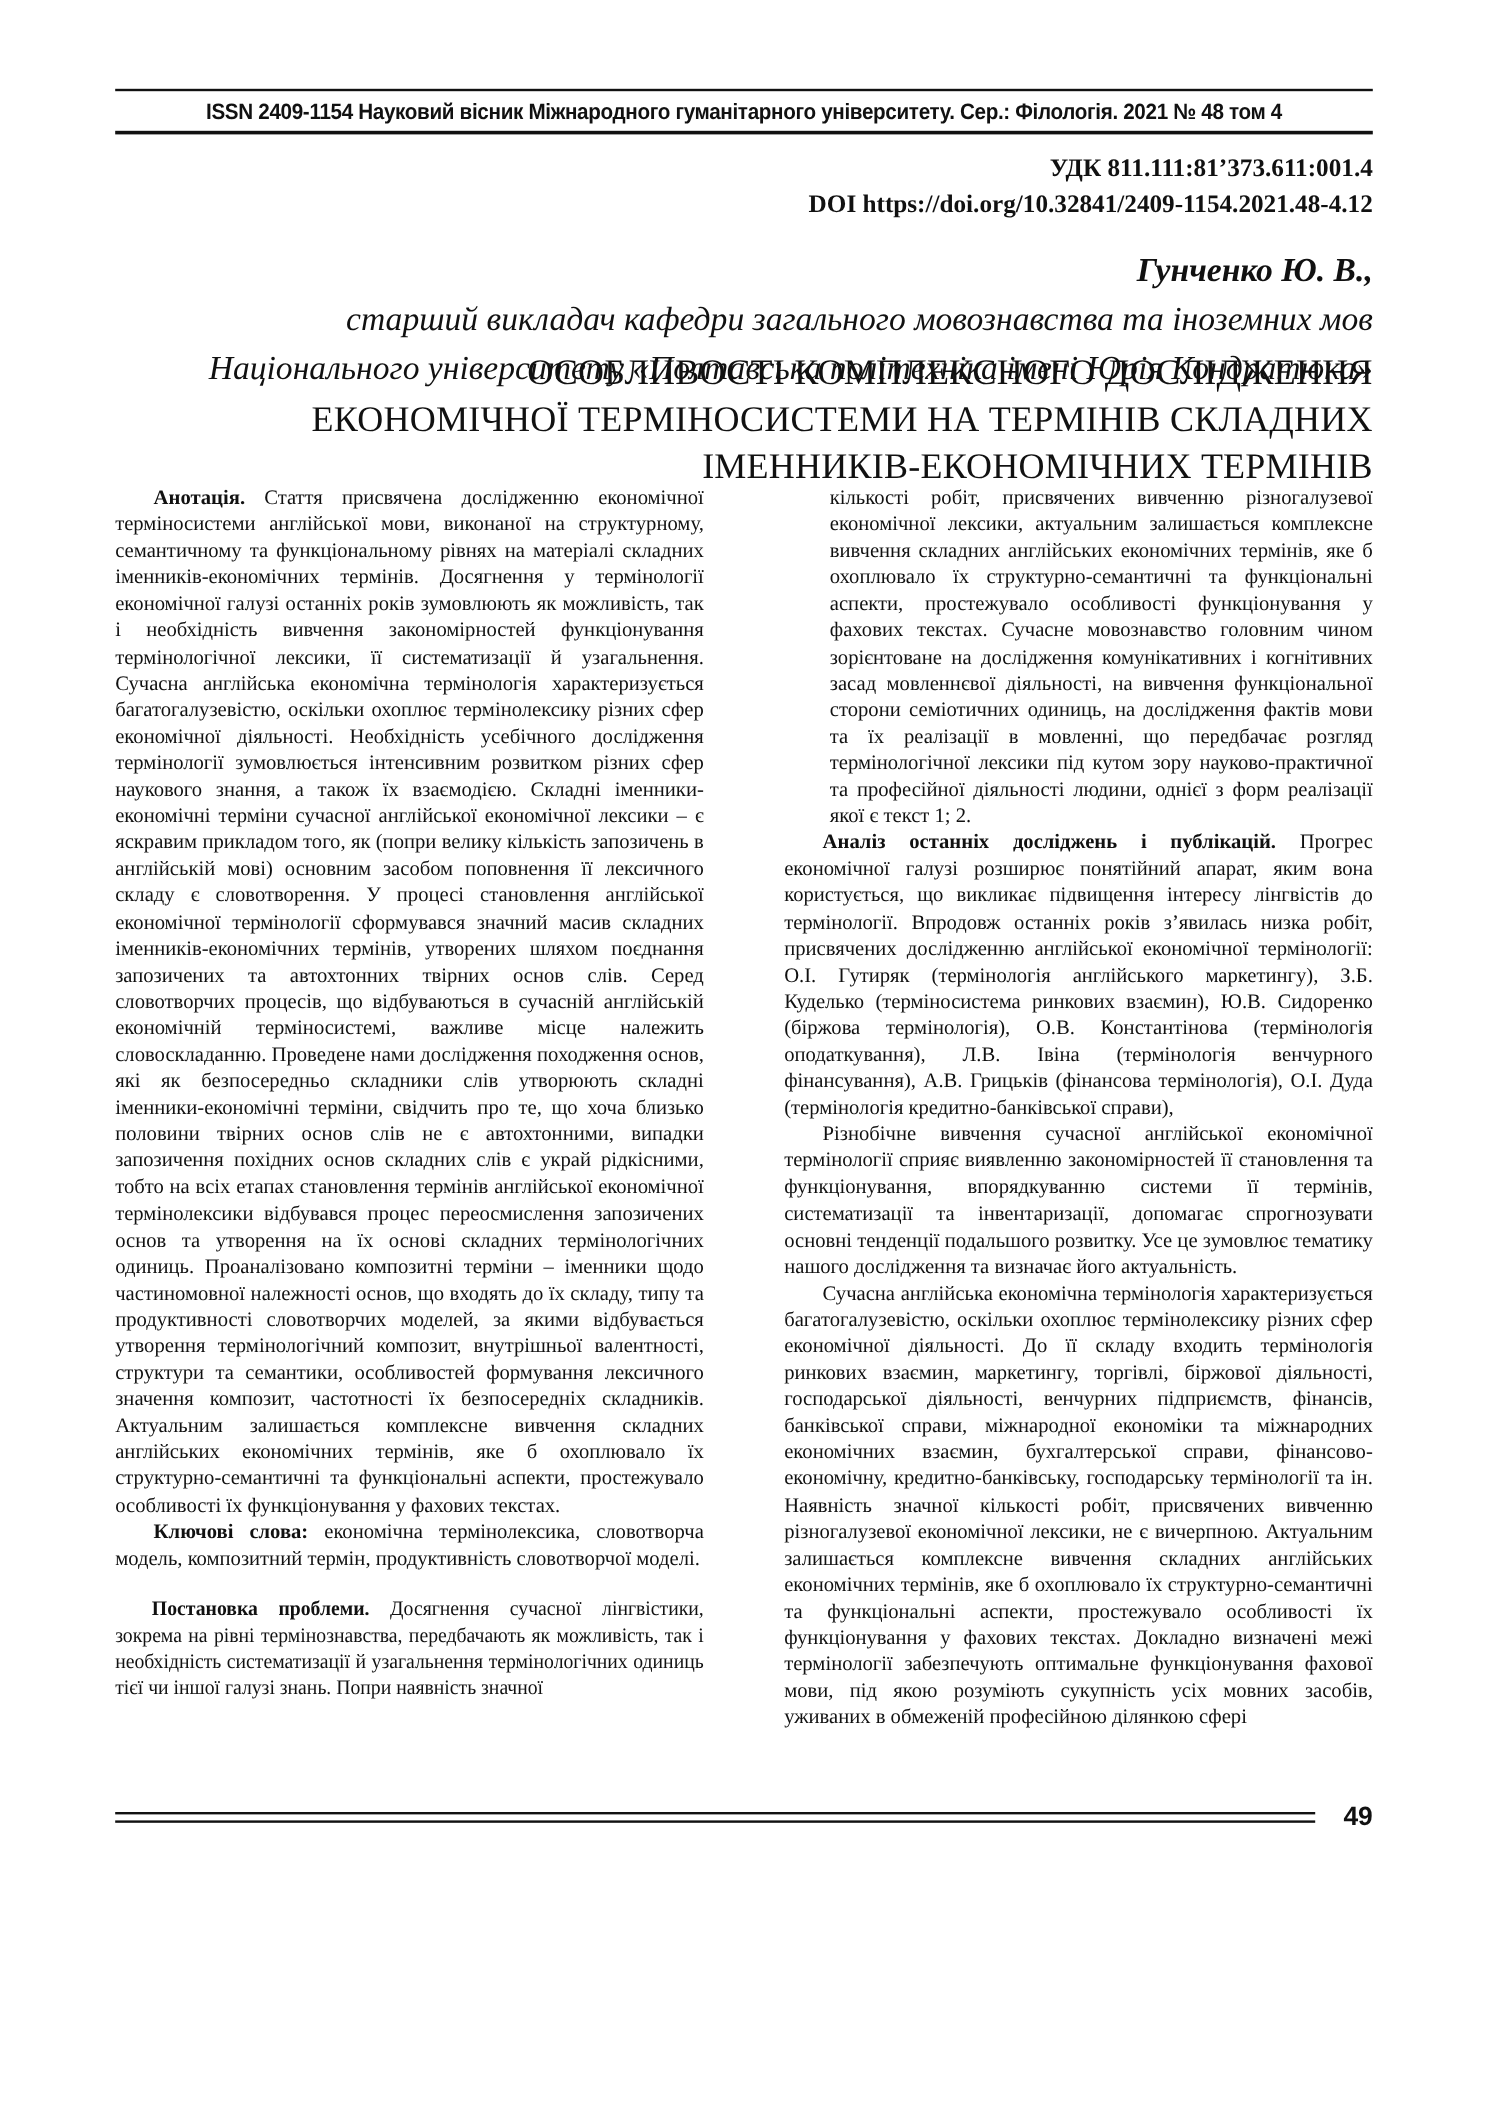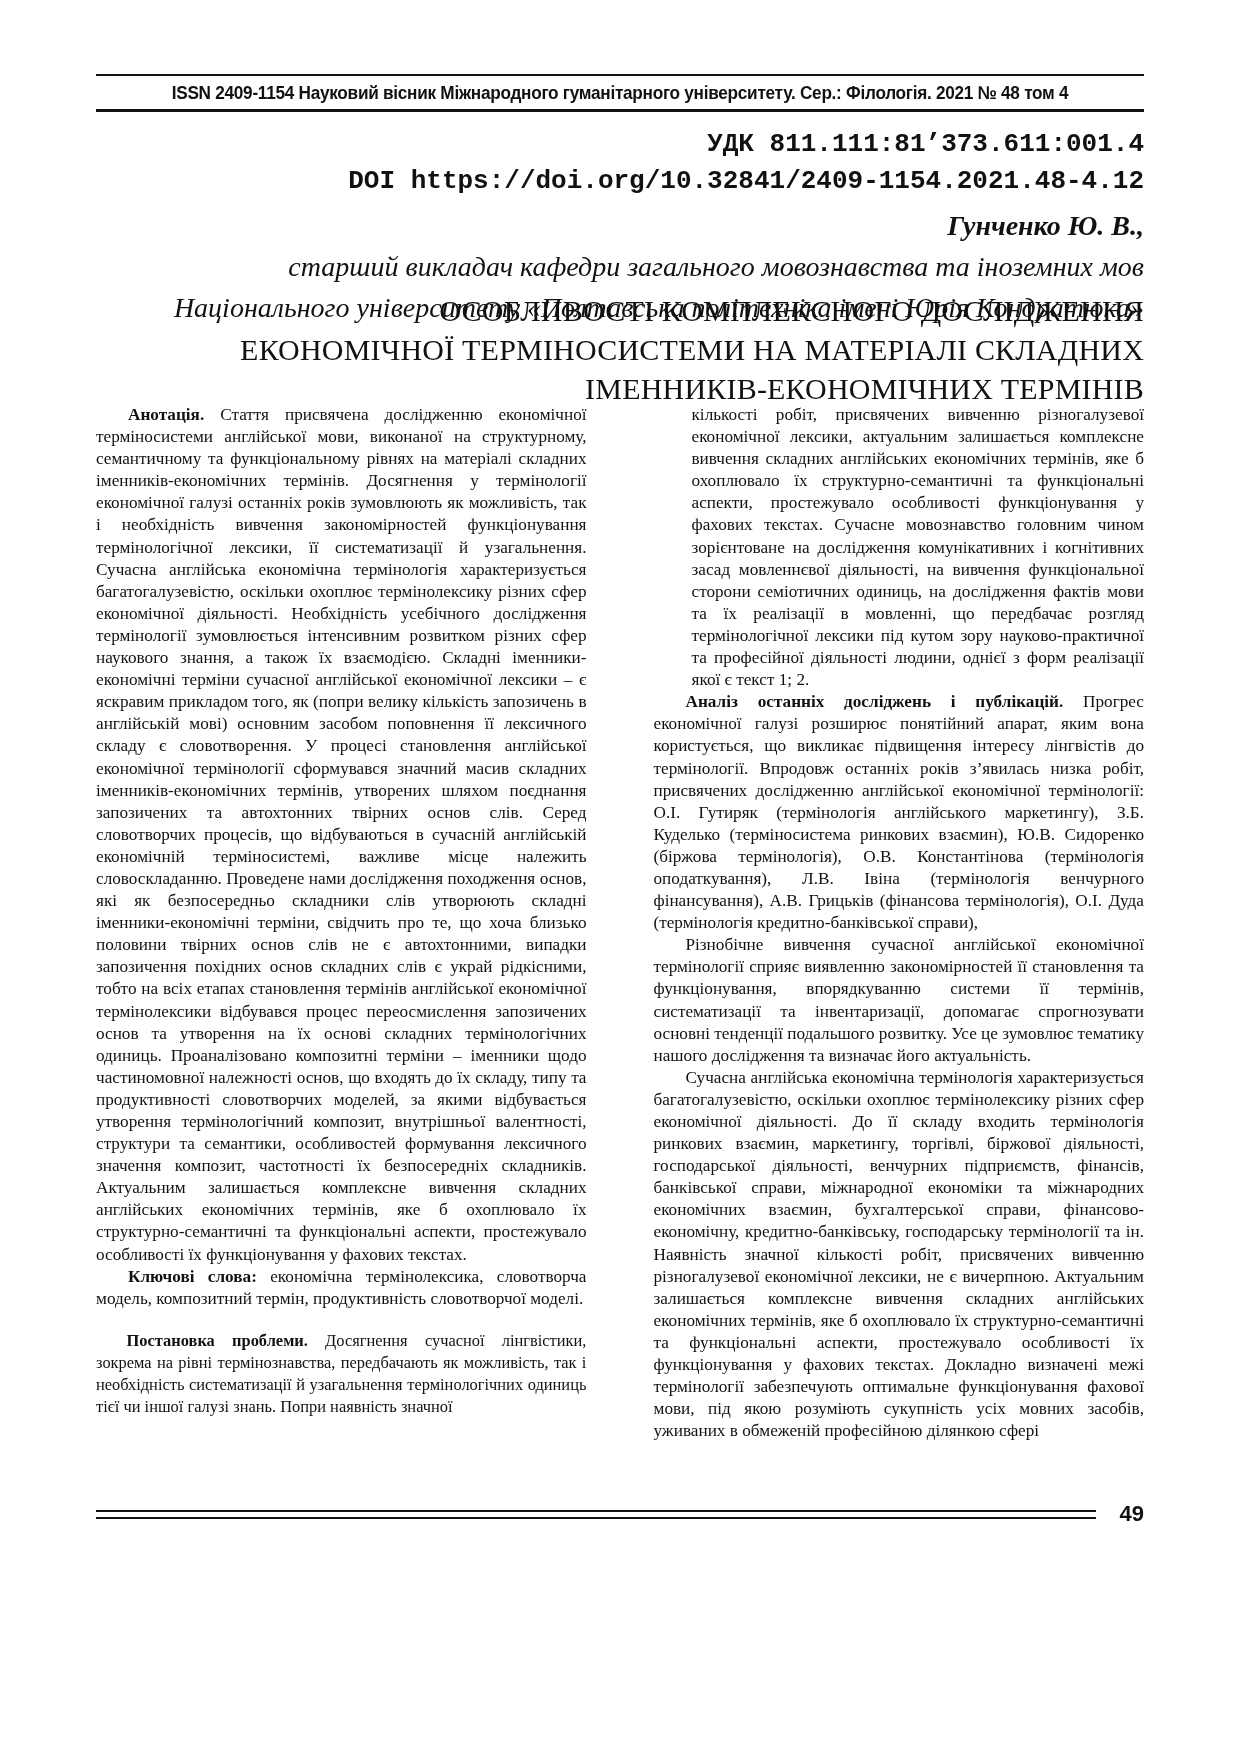--- a/index.html
+++ b/index.html
@@ -50,22 +50,22 @@
     background: #111;
     margin-top: 5px;
   }
 
   
   .idblock {
     position: absolute;
     right: 96px;
     top: 126px;
     text-align: right;
-    font-family: Liberation Mono, monospace;
-    font-size: 26px;
+    font-family: Liberation Serif, serif;
+    font-size: 21px;
     font-weight: 700;
     line-height: 1.42;
   }
   .idblock div { white-space: nowrap; }
 
   
   .authorblock {
     position: absolute;
     right: 96px;
     top: 206px;
@@ -168,21 +168,21 @@
   </div>
 
   <div class="authorblock">
     <div class="author-line author-name">Гунченко Ю. В.,</div>
     <div class="author-line">старший викладач кафедри загального мовознавства та іноземних мов</div>
     <div class="author-line">Національного університету «Полтавська політехніка імені Юрія Кондратюка»</div>
   </div>
 
   <div class="title">
     <div>ОСОБЛИВОСТІ КОМПЛЕКСНОГО ДОСЛІДЖЕННЯ</div>
-    <div>ЕКОНОМІЧНОЇ ТЕРМІНОСИСТЕМИ НА МАТЕРІАЛІ СКЛАДНИХ</div>
+    <div>ЕКОНОМІЧНОЇ ТЕРМІНОСИСТЕМИ НА ТЕРМІНІВ СКЛАДНИХ</div>
     <div>ІМЕННИКІВ-ЕКОНОМІЧНИХ ТЕРМІНІВ</div>
   </div>
 
   <div class="columns">
 
     <div class="col">
       <p><span class="runin">Анотація.</span><span> Стаття присвячена дослідженню економічної терміносистеми англійської мови, виконаної на структурному, семантичному та функціональному рівнях на матеріалі складних іменників-економічних термінів. Досягнення у термінології економічної галузі останніх років зумовлюють як можливість, так і необхідність вивчення закономірностей функціонування термінологічної лексики, її систематизації й узагальнення. Сучасна англійська економічна термінологія характеризується багатогалузевістю, оскільки охоплює термінолексику різних сфер економічної діяльності. Необхідність усебічного дослідження термінології зумовлюється інтенсивним розвитком різних сфер наукового знання, а також їх взаємодією. Складні іменники-економічні терміни сучасної англійської економічної лексики – є яскравим прикладом того, як (попри велику кількість запозичень в англійській мові) основним засобом поповнення її лексичного складу є словотворення. У процесі становлення англійської економічної термінології сформувався значний масив складних іменників-економічних термінів, утворених шляхом поєднання запозичених та автохтонних твірних основ слів. Серед словотворчих процесів, що відбуваються в сучасній англійській економічній терміносистемі, важливе місце належить словоскладанню. Проведене нами дослідження походження основ, які як безпосередньо складники слів утворюють складні іменники-економічні терміни, свідчить про те, що хоча близько половини твірних основ слів не є автохтонними, випадки запозичення похідних основ складних слів є украй рідкісними, тобто на всіх етапах становлення термінів англійської економічної термінолексики відбувався процес переосмислення запозичених основ та утворення на їх основі складних термінологічних одиниць. Проаналізовано композитні терміни – іменники щодо частиномовної належності основ, що входять до їх складу, типу та продуктивності словотворчих моделей, за якими відбувається утворення термінологічний композит, внутрішньої валентності, структури та семантики, особливостей формування лексичного значення композит, частотності їх безпосередніх складників. Актуальним залишається комплексне вивчення складних англійських економічних термінів, яке б охоплювало їх структурно-семантичні та функціональні аспекти, простежувало особливості їх функціонування у фахових текстах.</span></p>
       <p><span class="runin">Ключові слова:</span><span> економічна термінолексика, словотворча модель, композитний термін, продуктивність словотворчої моделі.</span></p>
       <div class="gap"></div>
       <p class="narrow"><span class="runin">Постановка проблеми.</span><span> Досягнення сучасної лінгвістики, зокрема на рівні термінознавства, передбачають як можливість, так і необхідність систематизації й узагальнення термінологічних одиниць тієї чи іншої галузі знань. Попри наявність значної</span></p>

